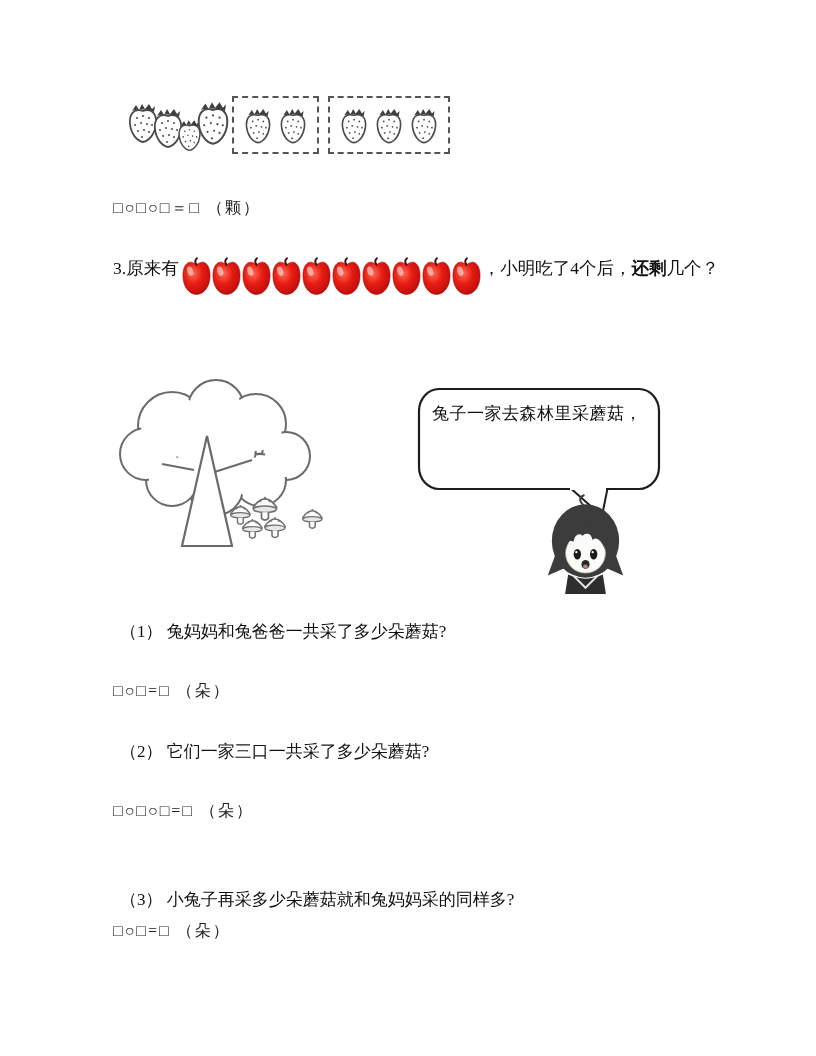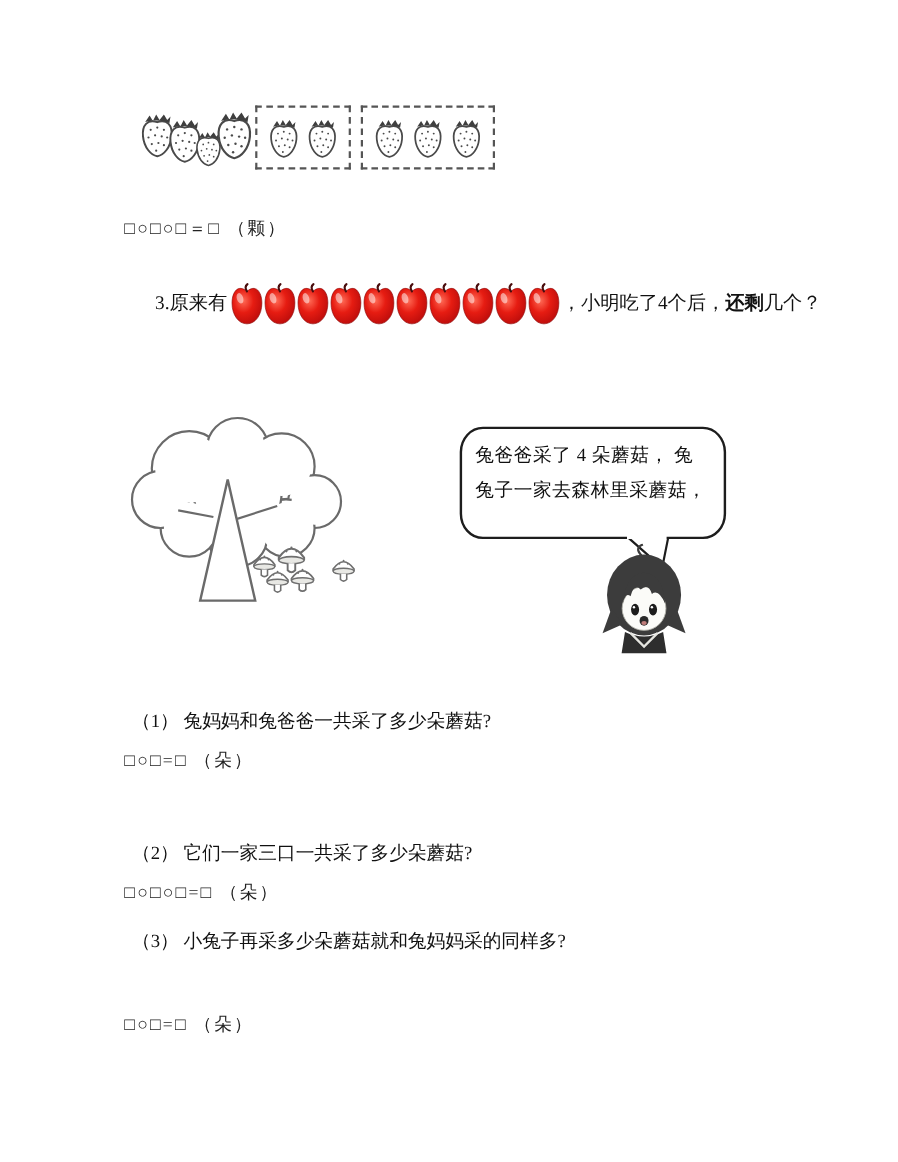--- a/index.html
+++ b/index.html
@@ -3,34 +3,34 @@
 <meta charset="utf-8">
 <style>
   html,body{margin:0;padding:0;background:#ffffff;}
   .page{
     position:relative;width:816px;height:1056px;margin:0 auto;background:#fff;
     font-family:"Liberation Serif","DejaVu Serif",serif;color:#111;overflow:hidden;
   }
   .abs{position:absolute;}
   .text-line{font-size:17.5px;white-space:nowrap;}
   .eq-line{font-size:16px;letter-spacing:2px;white-space:nowrap;color:#222;}
-  .subq{font-size:17px;white-space:nowrap;margin-top:24px;}
+  .subq{font-size:17px;white-space:nowrap;}
   
   .straw-row{left:126px;top:96px;display:flex;align-items:flex-start;gap:9px;}
   .loose{display:flex;align-items:flex-start;height:62px;}
   .loose svg{margin-right:-9px;}
   .loose svg:nth-child(1){margin-top:4px;}
   .loose svg:nth-child(2){margin-top:9px;}
   .loose svg:nth-child(3){width:27px;height:35px;margin-top:21px;}
   .loose svg:nth-child(4){margin-top:2px;width:38px;height:48px;}
   .dash-box{border:2px dashed #555;display:flex;align-items:center;gap:5px;padding:5px 9px;height:44px;}
   .dash-box svg{width:30px;height:40px;}
   .sberry{width:34px;height:44px;}
   
-  .q3-row{left:113px;top:256px;display:flex;align-items:center;margin-left:28px;}
+  .q3-row{left:113px;top:256px;display:flex;align-items:flex-start;}
   .q3-row .txt{padding-bottom:3px;}
   .apples{display:flex;align-items:flex-end;margin:0 2px;}
   .apples svg{width:31px;height:41px;margin-right:-1px;}
   .emph{font-weight:bold;}
   
   .bubble-text{position:absolute;left:432px;top:398px;width:218px;font-size:17px;line-height:31.5px;letter-spacing:.5px;}
   
 </style>
 </head>
 <body>
@@ -205,21 +205,20 @@
     <use href="#sym-mushroom" transform="translate(48,22) scale(1.0)"></use>
     <use href="#sym-mushroom" transform="translate(86,14) scale(0.95)"></use>
   </svg>
 
   <svg class="abs" style="left:416px;top:386px;" width="250" height="140" viewBox="0 0 250 140">
     <path d="M152 100 L186 130 L192 100 Z" fill="#ffffff" stroke="#1d1d1d" stroke-width="2"></path>
     <rect x="3" y="3" width="240" height="100" rx="20" ry="22" fill="#ffffff" stroke="#1d1d1d" stroke-width="2.2"></rect>
     <line x1="154" y1="102" x2="190" y2="102" stroke="#ffffff" stroke-width="4"></line>
   </svg>
   <div class="bubble-text">
-    <div>兔爸爸采了 4 朵蘑菇， 兔</div>
     <div>兔子一家去森林里采蘑菇，</div>
   </div>
 
   <svg class="abs" style="left:533px;top:494px;" width="105" height="102" viewBox="0 0 100 100">
     <path d="M48 11 q-7 -7 1 -10" stroke="#3c3c3c" stroke-width="2" fill="none"></path>
     <ellipse cx="50" cy="46" rx="33" ry="36" fill="#3c3c3c"></ellipse>
     <polygon points="21,58 13,80 31,72" fill="#3c3c3c"></polygon>
     <polygon points="79,58 87,80 69,72" fill="#3c3c3c"></polygon>
     <circle cx="50" cy="58" r="19.5" fill="#fbfbf8" stroke="#b5b5ad" stroke-width="0.8"></circle>
     <path d="M31 54 Q33 28 50 26 Q67 28 69 54 Q63 40 57 45 Q54 35 47 41 Q41 35 38 47 Q33 43 31 54 Z" fill="#3c3c3c"></path>
@@ -232,16 +231,16 @@
     <path d="M33 79 L30 98 L70 98 L67 79 Q50 87 33 79 Z" fill="#2e2e2e"></path>
     <path d="M38 80 L50 92 L62 80" stroke="#e5e5e0" stroke-width="2" fill="none"></path>
   </svg>
 
   <div class="abs subq" style="left:120px;top:620px;">（1） 兔妈妈和兔爸爸一共采了多少朵蘑菇?</div>
   <div class="abs eq-line" style="left:113px;top:681px;">□○□=□ （朵）</div>
 
   <div class="abs subq" style="left:120px;top:740px;text-align:center;">（2） 它们一家三口一共采了多少朵蘑菇?</div>
   <div class="abs eq-line" style="left:113px;top:801px;">□○□○□=□ （朵）</div>
 
-  <div class="abs subq" style="left:120px;top:820px;">（3） 小兔子再采多少朵蘑菇就和兔妈妈采的同样多?</div>
+  <div class="abs subq" style="left:120px;top:888px;">（3） 小兔子再采多少朵蘑菇就和兔妈妈采的同样多?</div>
   <div class="abs eq-line" style="left:113px;top:921px;">□○□=□ （朵）</div>
 
 </div>
 
 </body></html>

